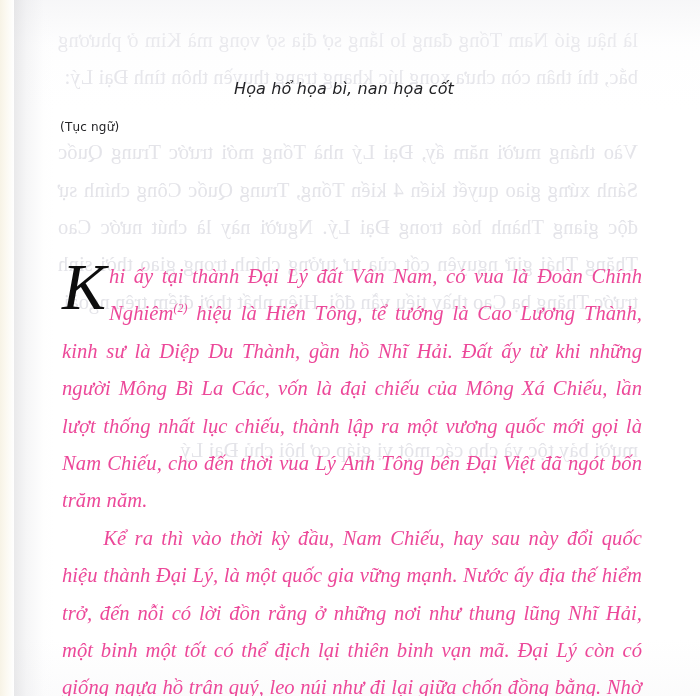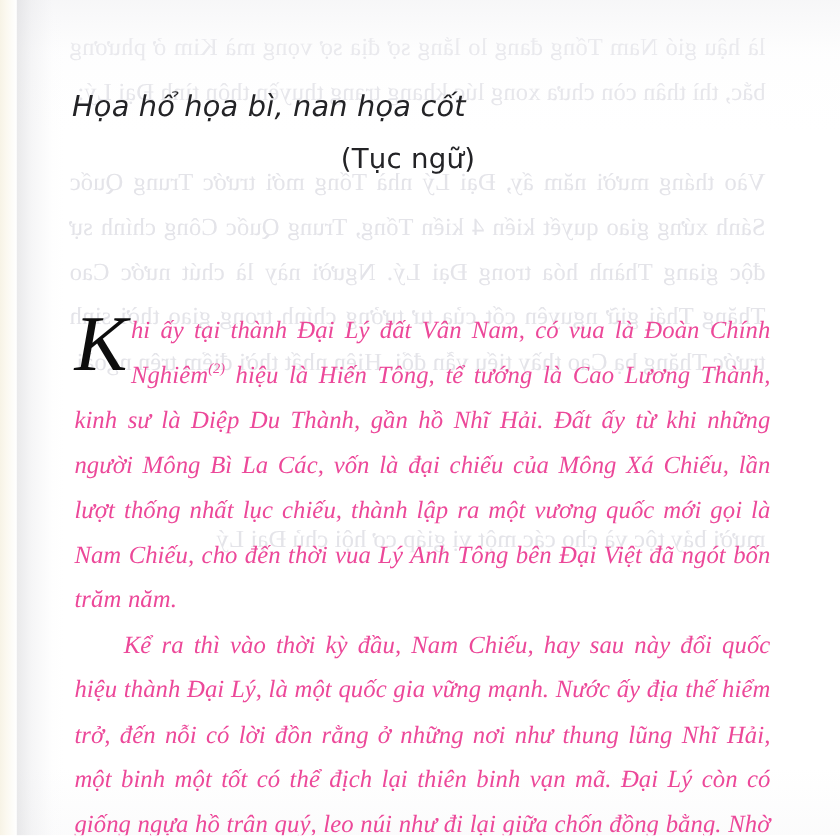--- a/index.html
+++ b/index.html
@@ -103,37 +103,38 @@
     position: absolute;
     left: 60px;
     top: 74px;
     width: 568px;
     z-index: 5;
     font-family: "DejaVu Sans", "Liberation Sans", sans-serif;
     color: #232326;
   }
   .epi-line {
     font-style: italic;
-    font-size: 24px;
+    font-size: 16px;
     line-height: 30px;
+    text-align: center;
     letter-spacing: 0.15px;
     white-space: nowrap;
   }
   .epi-line sup {
     font-style: normal;
     font-weight: bold;
     font-size: 0.62em;
     vertical-align: super;
     line-height: 0;
     letter-spacing: 0;
   }
   .epi-source {
     margin-top: 16px;
-    text-align: center;
-    font-size: 23px;
+    text-align: left;
+    font-size: 12px;
     font-style: normal;
     letter-spacing: 0.2px;
     padding-right: 8px;
   }
 
   
   .body-text {
     position: absolute;
     left: 62px;
     top: 258px;

